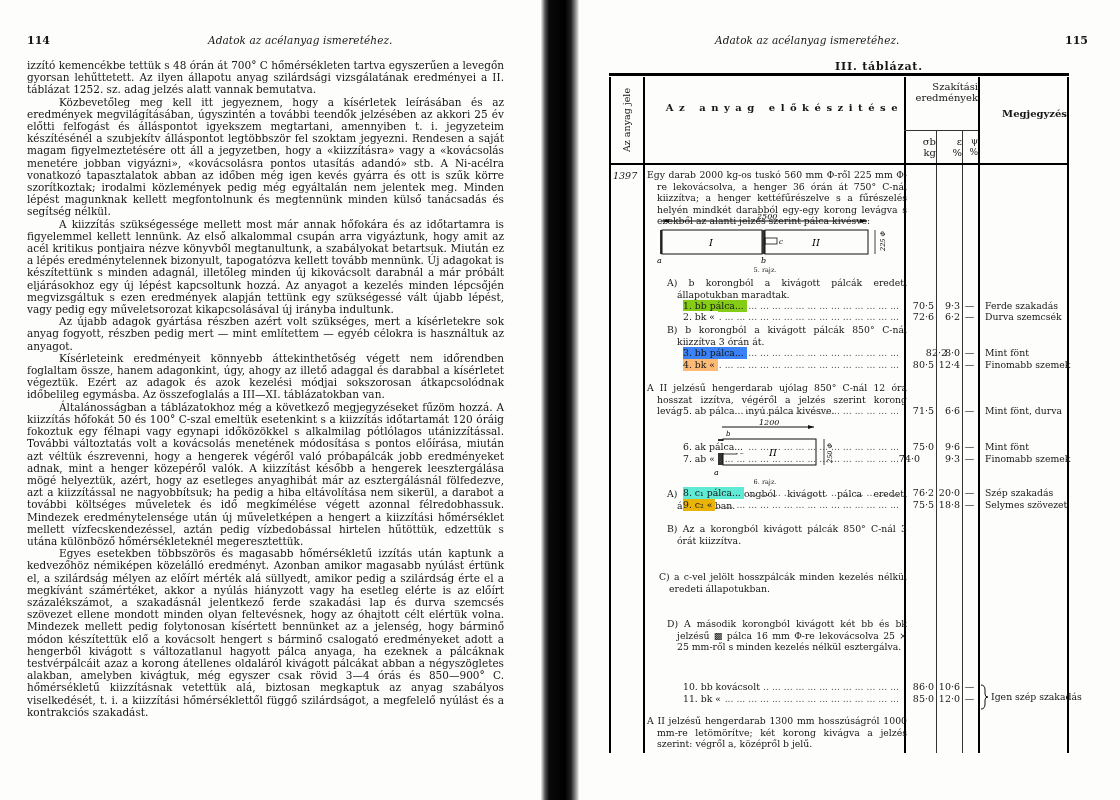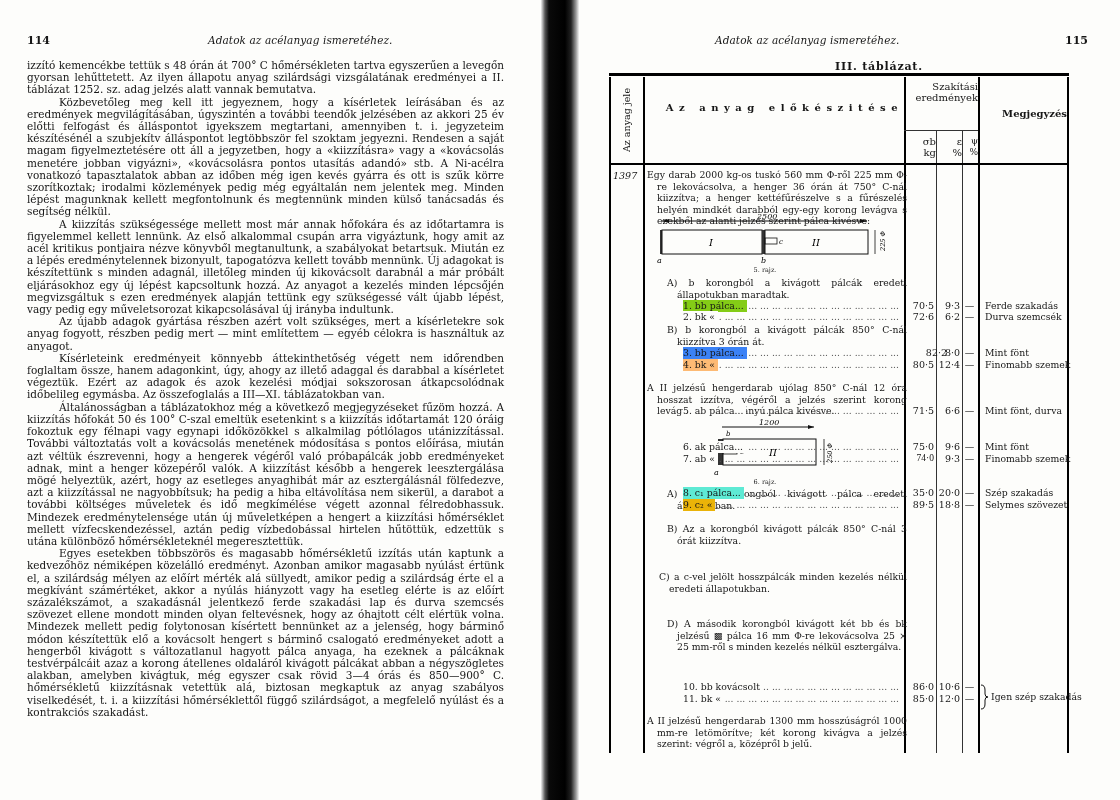--- a/index.html
+++ b/index.html
@@ -203,37 +203,37 @@
           <div class="row" style="left: 74px; top: 368px; background: rgb(253, 253, 251); padding-right: 3px; z-index: 2;">6. ak pálca...</div>
           <div class="lead" style="left: 74px; width: 216px; top: 368px; color: rgb(85, 85, 85); text-align: right;">... ... ... ... ... ... ... ... ... ... ... ... ... ... ... ... ... ...</div>
           <div class="num" style="left: 297px; width: 28px; top: 368px;">75·0</div>
           <div class="num" style="left: 328px; width: 23px; top: 368px;">9·6</div>
           <div class="num" style="left: 354px; width: 13px; top: 368px; text-align: center;">—</div>
           <div class="note" style="left: 376px; top: 368px;">Mint fönt</div>
         </div>
         <div>
           <div class="row" style="left: 74px; top: 380px; background: rgb(253, 253, 251); padding-right: 3px; z-index: 2;">7. ab «</div>
           <div class="lead" style="left: 74px; width: 216px; top: 380px; color: rgb(85, 85, 85); text-align: right;">... ... ... ... ... ... ... ... ... ... ... ... ... ... ... ... ... ...</div>
-          <div class="num" style="left: 297px; width: 28px; top: 380px; font-family: Liberation Serif, serif;">74·0</div>
+          <div class="num" style="left: 283px; width: 28px; top: 380px;">74·0</div>
           <div class="num" style="left: 328px; width: 23px; top: 380px;">9·3</div>
           <div class="num" style="left: 354px; width: 13px; top: 380px; text-align: center;">—</div>
           <div class="note" style="left: 376px; top: 380px;">Finomabb szemek</div>
         </div>
         <div>
           <div class="row" style="left: 74px; top: 414px; background: #5eead4; padding-right: 3px; z-index: 2;">8. c₁ pálca...</div>
           <div class="lead" style="left: 74px; width: 216px; top: 414px; color: rgb(85, 85, 85); text-align: right;">... ... ... ... ... ... ... ... ... ... ... ... ... ... ... ... ... ...</div>
-          <div class="num" style="left: 297px; width: 28px; top: 414px;">35·0</div>
+          <div class="num" style="left: 297px; width: 28px; top: 414px;">76·2</div>
           <div class="num" style="left: 328px; width: 23px; top: 414px;">20·0</div>
           <div class="num" style="left: 354px; width: 13px; top: 414px; text-align: center;">—</div>
           <div class="note" style="left: 376px; top: 414px;">Szép szakadás</div>
         </div>
         <div>
           <div class="row" style="left: 74px; top: 426px; background: #eab308; padding-right: 3px; z-index: 2;">9. c₂ «</div>
           <div class="lead" style="left: 74px; width: 216px; top: 426px; color: rgb(85, 85, 85); text-align: right;">... ... ... ... ... ... ... ... ... ... ... ... ... ... ... ... ... ...</div>
-          <div class="num" style="left: 297px; width: 28px; top: 426px;">89·5</div>
+          <div class="num" style="left: 297px; width: 28px; top: 426px;">75·5</div>
           <div class="num" style="left: 328px; width: 23px; top: 426px;">18·8</div>
           <div class="num" style="left: 354px; width: 13px; top: 426px; text-align: center;">—</div>
           <div class="note" style="left: 376px; top: 426px;">Selymes szövezet</div>
         </div>
         <div>
           <div class="row" style="left: 74px; top: 608px; background: rgb(253, 253, 251); padding-right: 3px; z-index: 2;">10. bb kovácsolt</div>
           <div class="lead" style="left: 74px; width: 216px; top: 608px; color: rgb(85, 85, 85); text-align: right;">... ... ... ... ... ... ... ... ... ... ... ... ... ... ... ... ... ...</div>
           <div class="num" style="left: 297px; width: 28px; top: 608px;">86·0</div>
           <div class="num" style="left: 328px; width: 23px; top: 608px;">10·6</div>
           <div class="num" style="left: 354px; width: 13px; top: 608px; text-align: center;">—</div>

